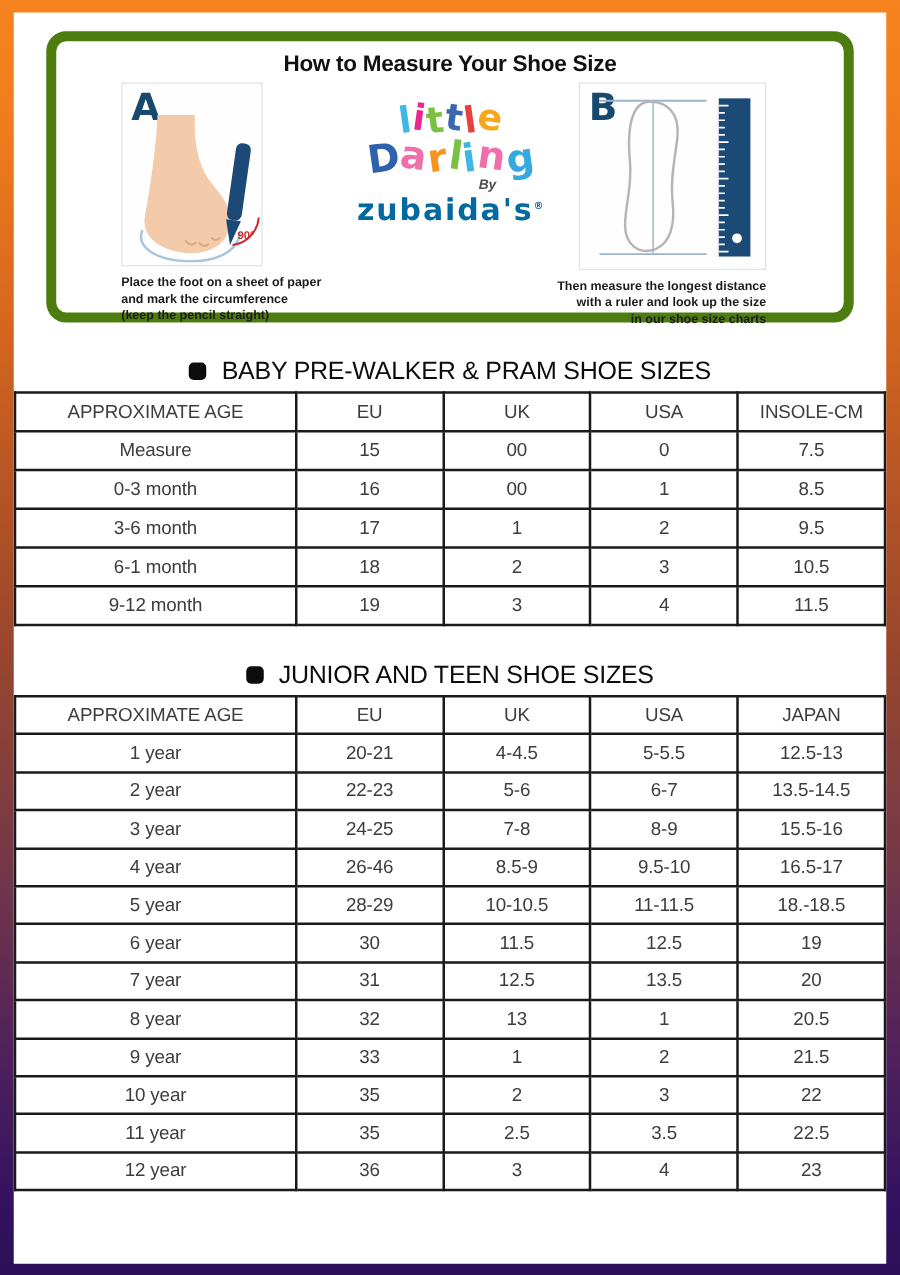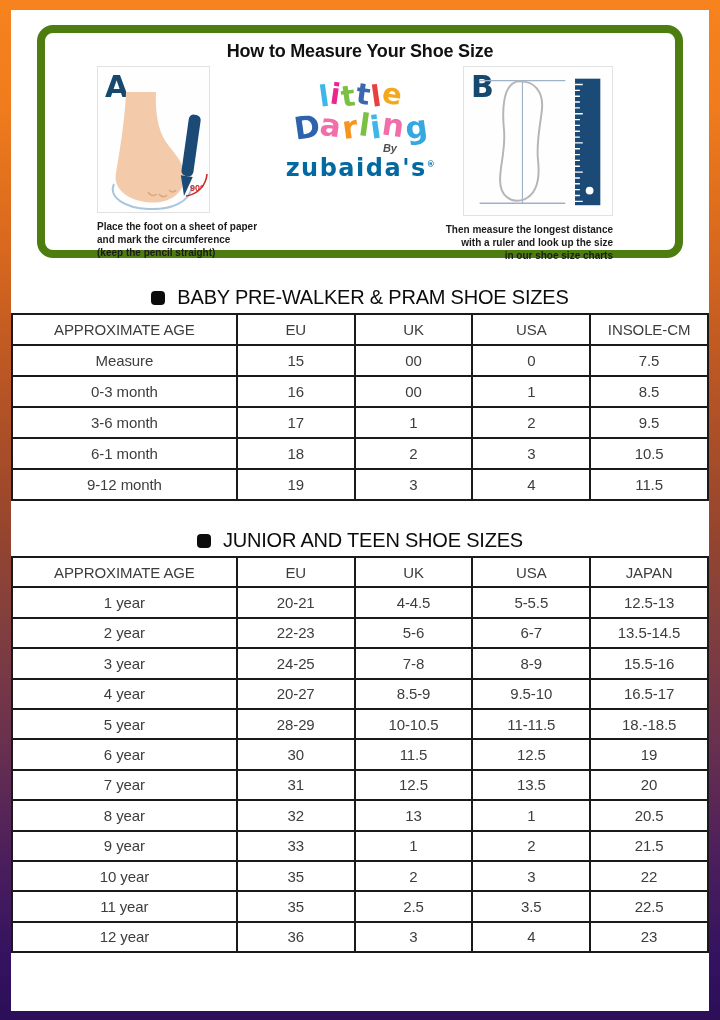--- a/index.html
+++ b/index.html
@@ -218,21 +218,21 @@
           </tr>
           <tr>
             <td>3 year</td>
             <td>24-25</td>
             <td>7-8</td>
             <td>8-9</td>
             <td>15.5-16</td>
           </tr>
           <tr>
             <td>4 year</td>
-            <td>20-27</td>
+            <td>26-46</td>
             <td>8.5-9</td>
             <td>9.5-10</td>
             <td>16.5-17</td>
           </tr>
           <tr>
             <td>5 year</td>
             <td>28-29</td>
             <td>10-10.5</td>
             <td>11-11.5</td>
             <td>18.-18.5</td>

